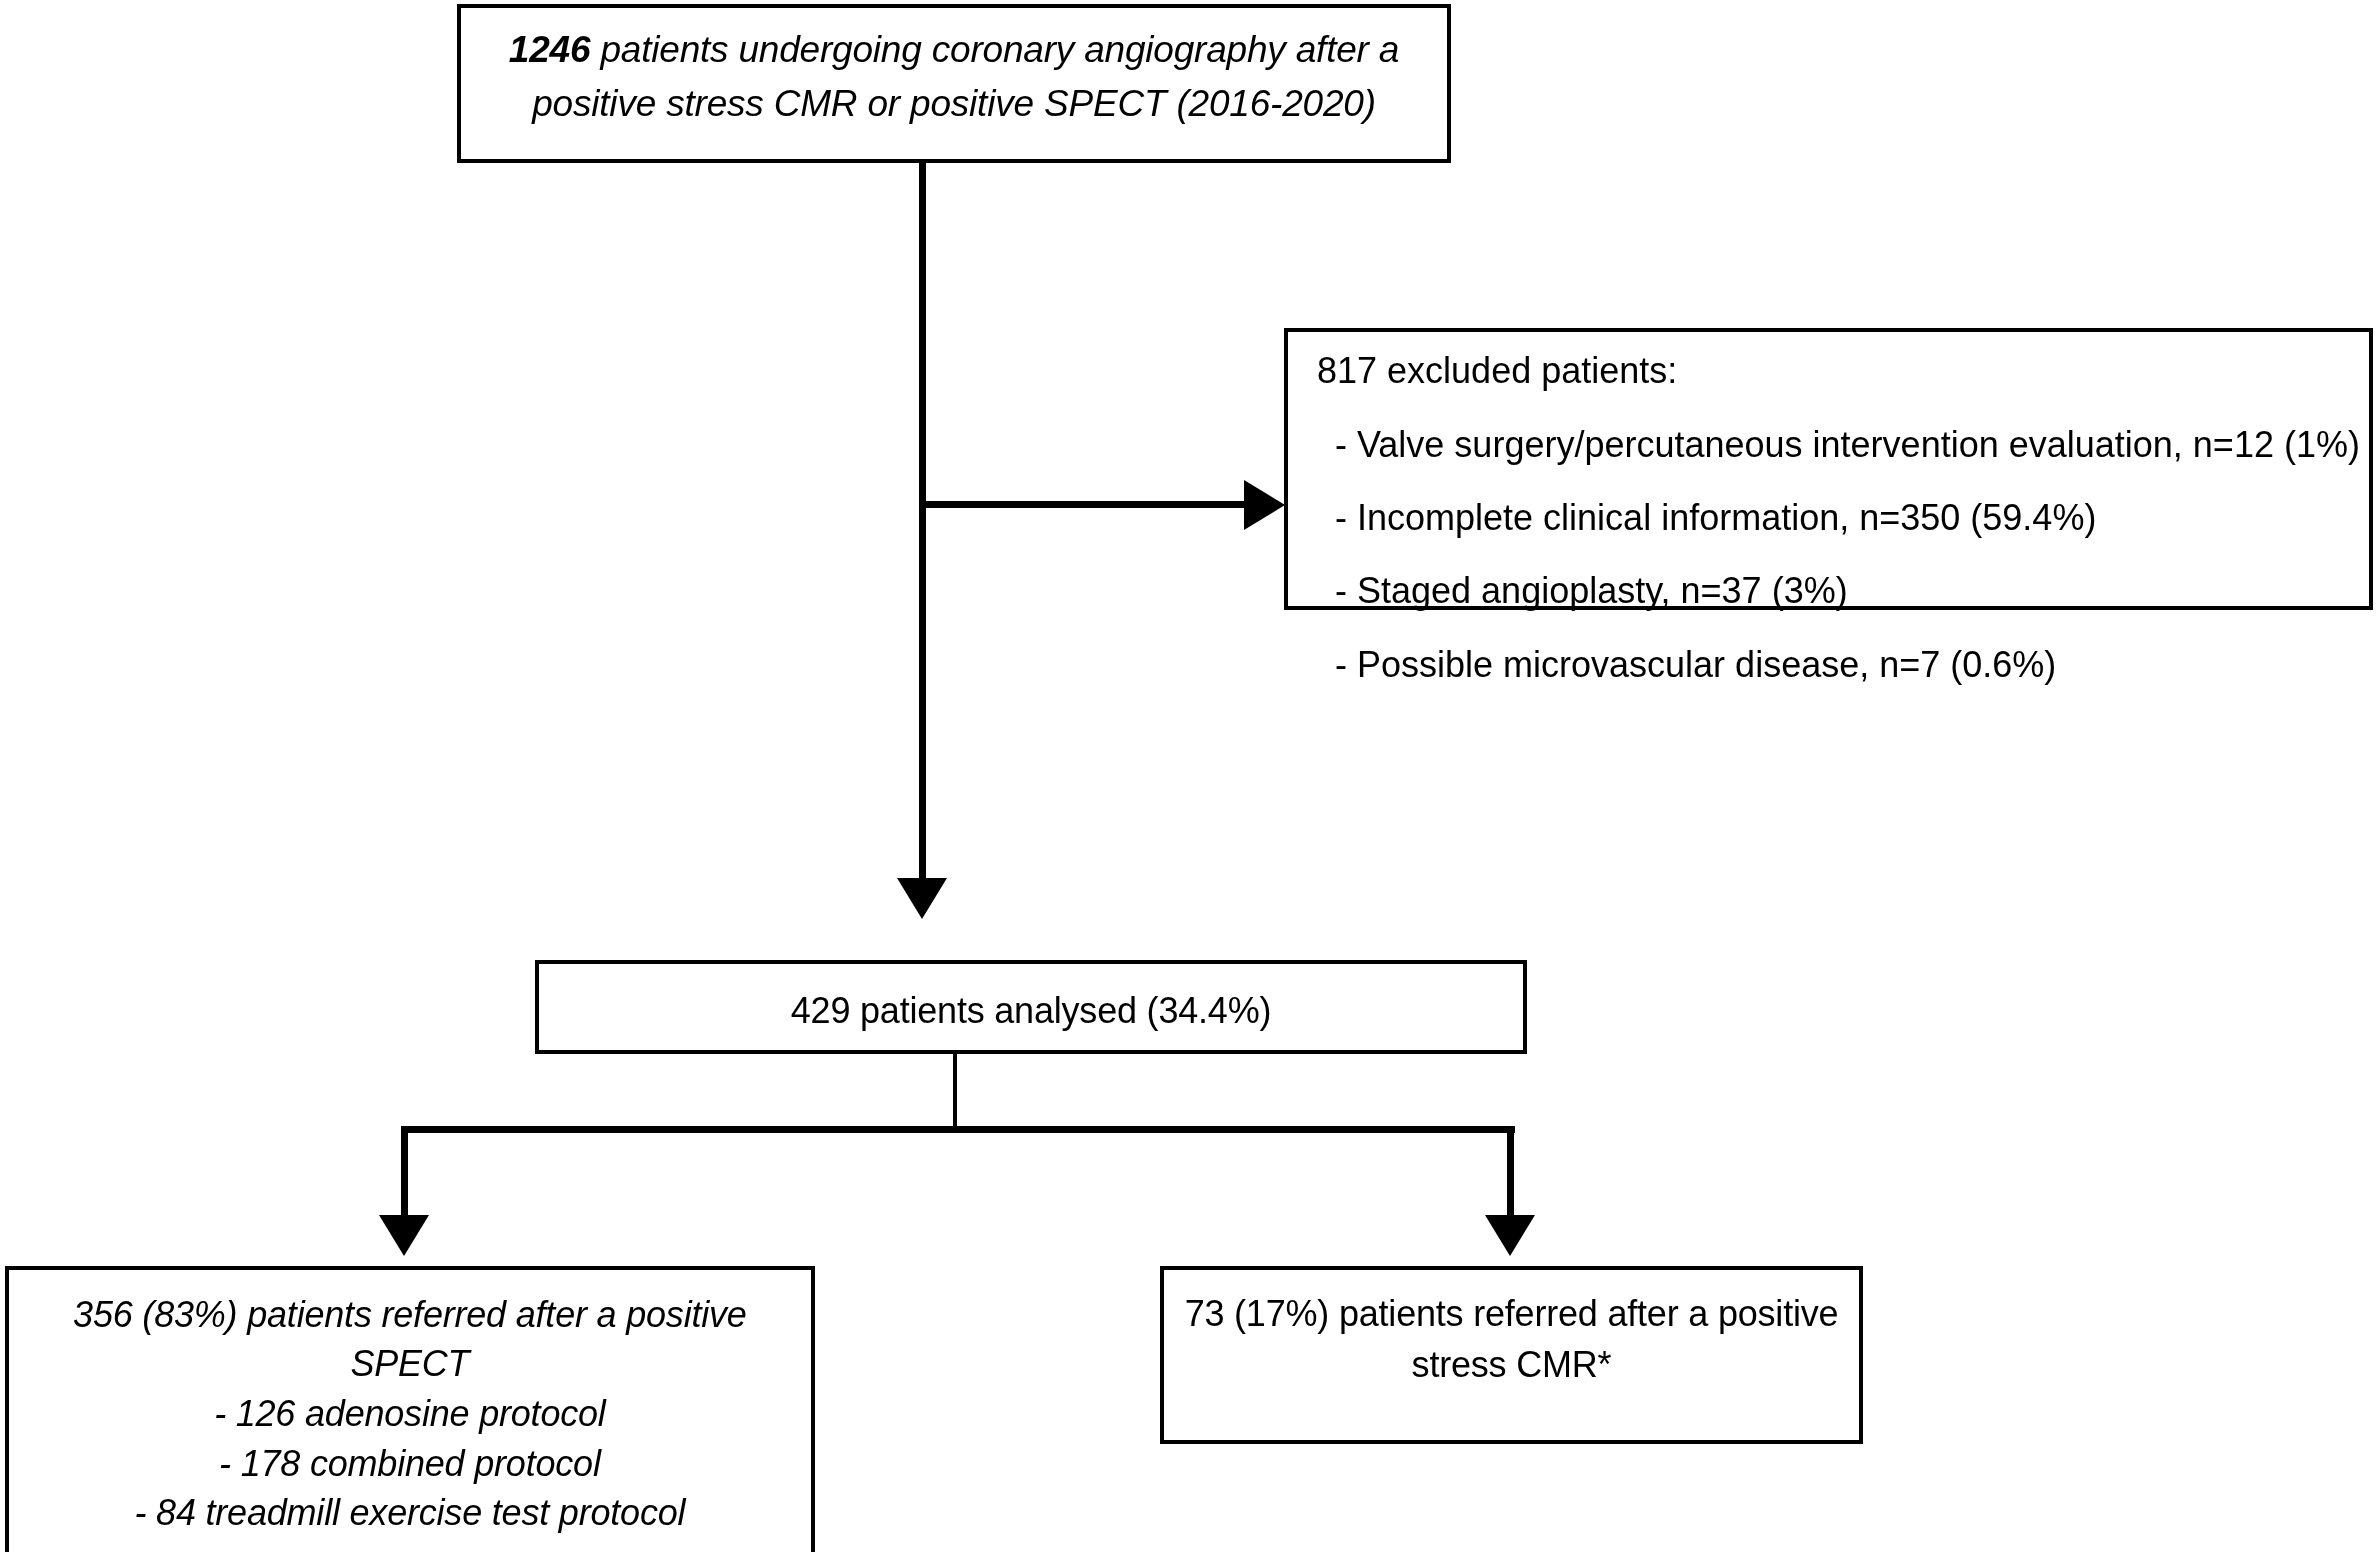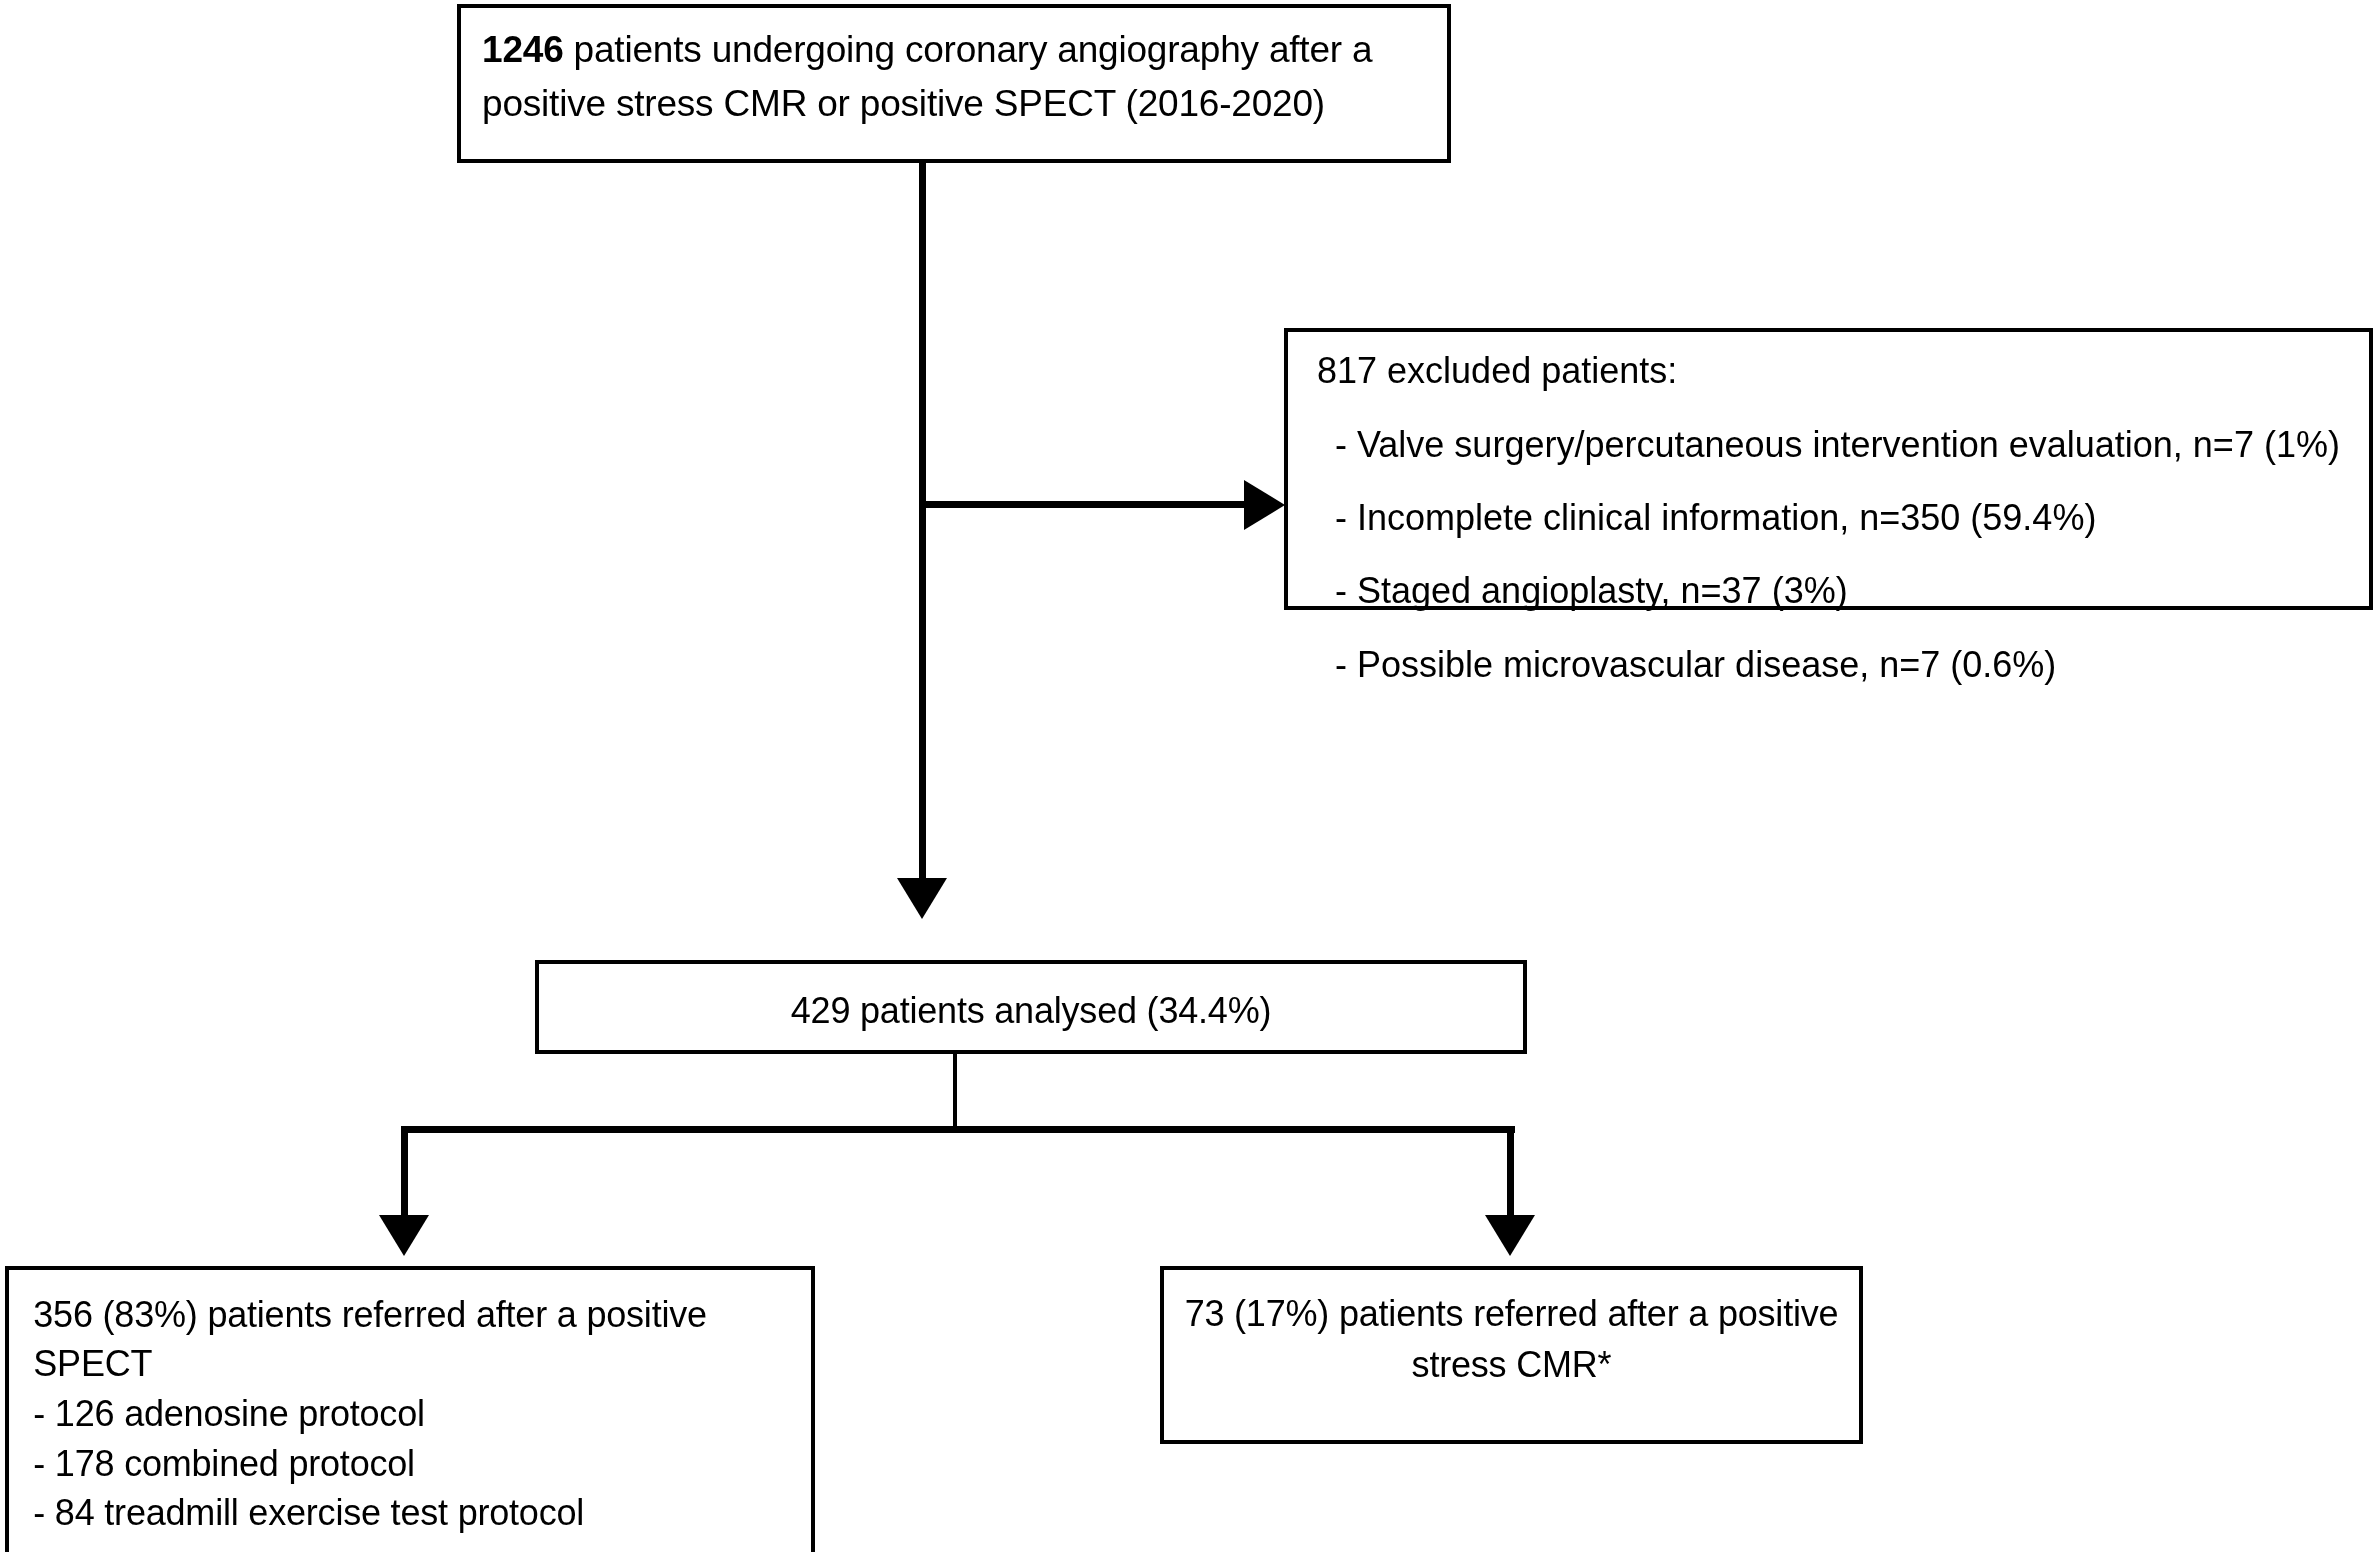--- a/index.html
+++ b/index.html
@@ -28,21 +28,21 @@
     left: 0;
     right: 0;
   }
   .txt {
     font-size: 36px;
     line-height: 1.42;
     letter-spacing: -0.2px;
     white-space: pre-wrap;
   }
   .center { text-align: center; }
-  .left { text-align: left; }
+  .left { text-align: center; font-style: italic; }
 
   
   #box-enrolment {
     left: 457px;
     top: 4.1px;
     width: 994px;
     height: 159px;
   }
   #box-enrolment .box-inner {
     top: 14.6px;
@@ -179,21 +179,21 @@
   <div class="box" id="box-enrolment">
     <div class="box-inner">
       <div class="txt left"><span class="bold">1246</span><span> patients undergoing coronary angiography after a positive stress CMR or positive SPECT (2016-2020)</span></div>
     </div>
   </div>
 
   <div class="box" id="box-excluded">
     <div class="box-inner">
       <div class="ex-head">817 excluded patients:</div>
       <ul>
-        <li>- Valve surgery/percutaneous intervention evaluation, n=7 (1%)</li>
+        <li>- Valve surgery/percutaneous intervention evaluation, n=12 (1%)</li>
         <li>- Incomplete clinical information, n=350 (59.4%)</li>
         <li>- Staged angioplasty, n=37 (3%)</li>
         <li>- Possible microvascular disease, n=7 (0.6%)</li>
       </ul>
     </div>
   </div>
 
   <div class="box" id="box-analysed">
     <div class="box-inner">
       <div class="txt center">429 patients analysed (34.4%)</div>

